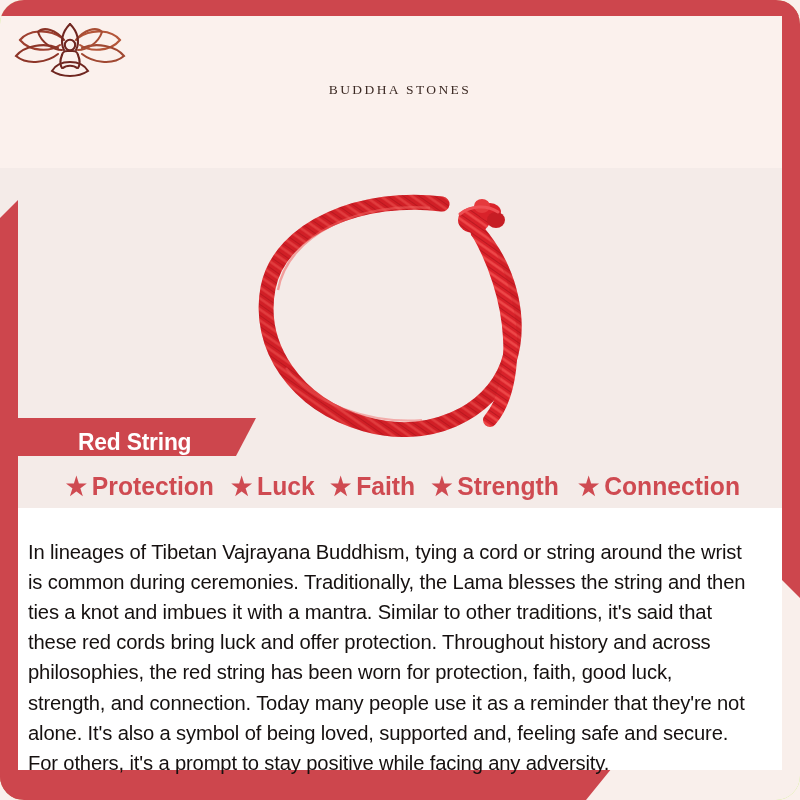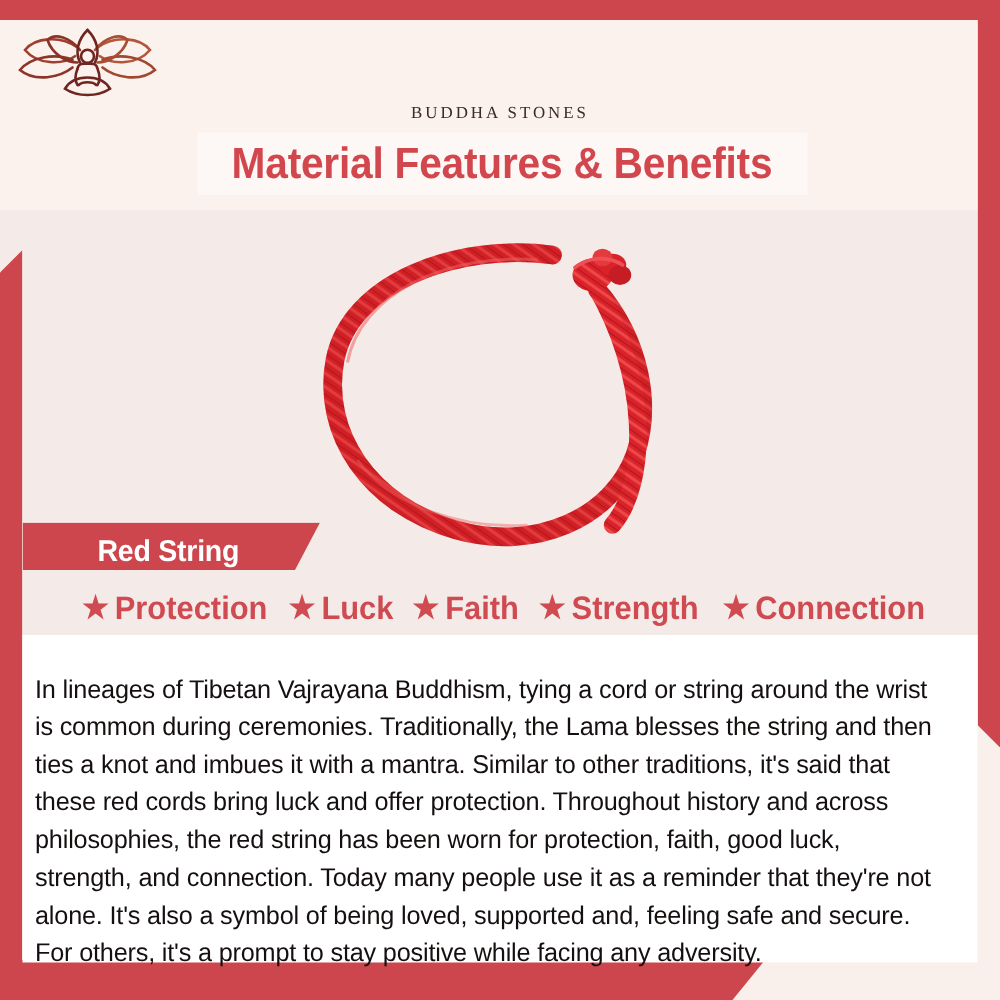--- a/index.html
+++ b/index.html
@@ -13,20 +13,21 @@
     font-family: "Liberation Sans", sans-serif;
     background: #faf0ec;
   }
 
   #poster {
     position: relative;
     width: 800px;
     height: 800px;
     background: #bef264;
     overflow: hidden;
+    border-radius: 24px;
   }
 
   
   .zone-top {
     position: absolute;
     left: 0; top: 0;
     width: 800px; height: 168px;
     background: #fbf1ed;
   }
   .zone-mid {
@@ -224,23 +225,20 @@
 
           <path d="M52 53 C56 46 62 44 70 44 C78 44 84 46 88 53 C82 57 76 58 70 58 C64 58 58 57 52 53Z" stroke="#6f2620"></path>
 
           <path d="M63 50 C66 47 74 47 77 50" stroke="#6f2620"></path>
         </g>
       </svg>
     </span>
     <span class="logo-word">BUDDHA STONES</span>
   </div>
 
-  <div class="headline-band">
-    <span class="headline-text">Material Features &amp; Benefits</span>
-  </div>
 
   <div class="product-area">
     <svg class="product-svg" width="480" height="290" viewBox="0 0 480 290" fill="none">
       <defs>
         <linearGradient id="cordg" x1="0" y1="0" x2="1" y2="1">
           <stop offset="0%" stop-color="#e83237"></stop>
           <stop offset="50%" stop-color="#d9222a"></stop>
           <stop offset="100%" stop-color="#c01a21"></stop>
         </linearGradient>
         <pattern id="braid" width="9" height="9" patternUnits="userSpaceOnUse" patternTransform="rotate(35)">

